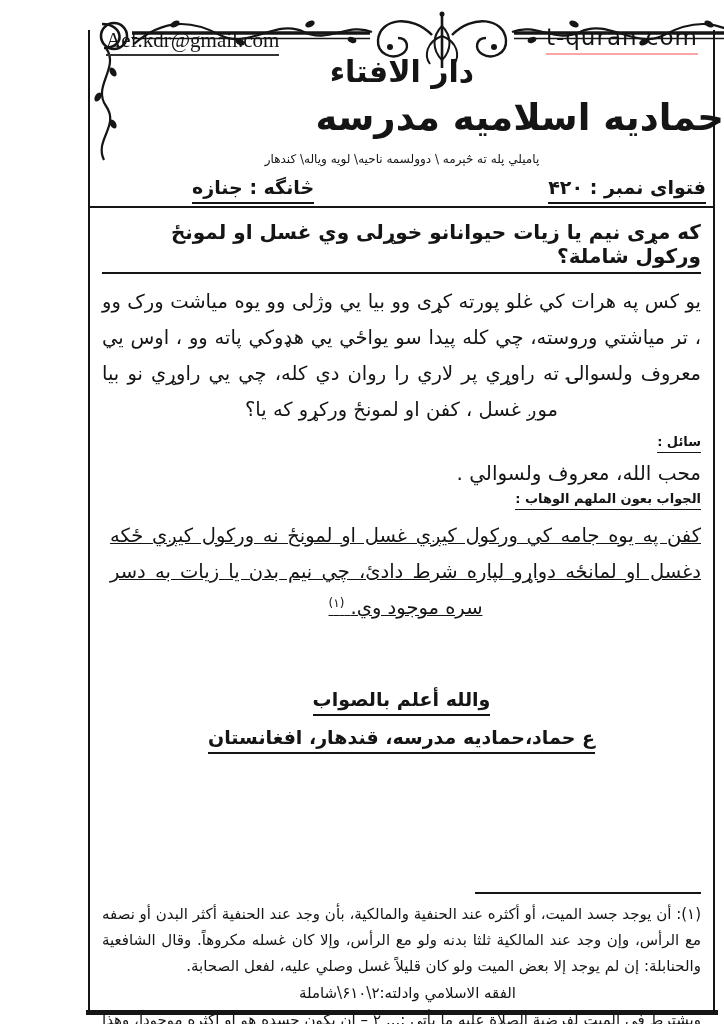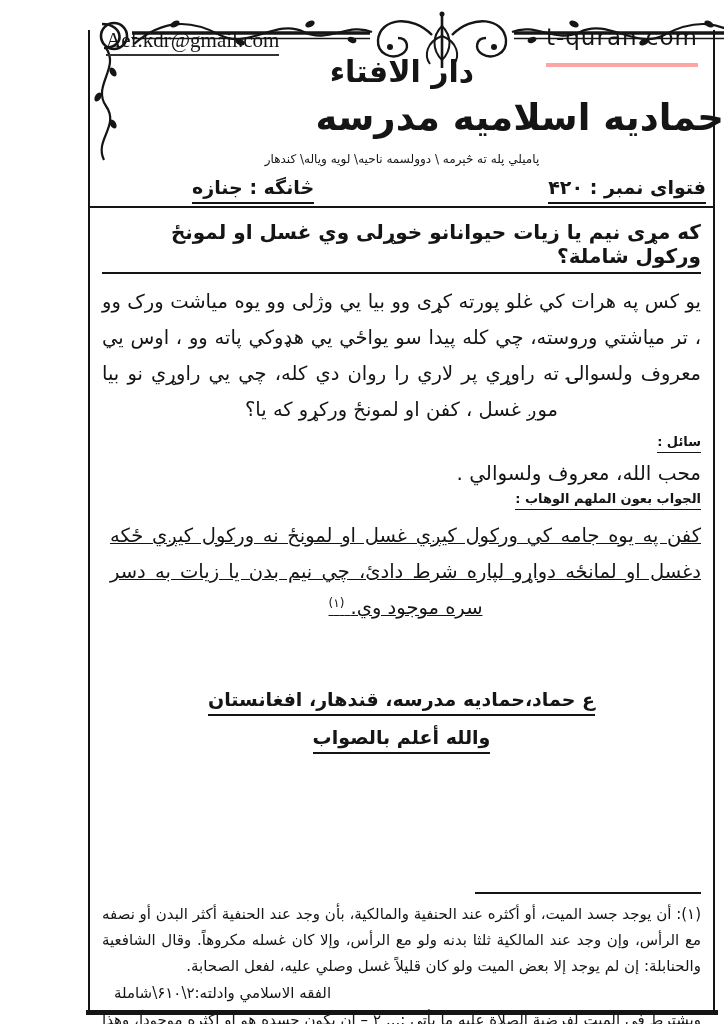--- a/index.html
+++ b/index.html
@@ -24,21 +24,21 @@
   .top-ornament{position:absolute;top:2px;left:0;width:724px;height:170px;pointer-events:none;}
   
   .email{
     position:absolute;top:28px;left:26px;direction:ltr;
     font-family:"Liberation Serif",serif;font-size:21px;color:#151515;
     text-decoration:none;border-bottom:2px solid #333;padding-bottom:1px;
   }
   .website{
     position:absolute;top:24px;right:26px;direction:ltr;
     font-family:"DejaVu Sans",sans-serif;font-size:23px;letter-spacing:1px;color:#151515;
-    text-decoration:none;border-bottom:4px solid #fca5a5;padding-bottom:13px;
+    text-decoration:none;border-bottom:2px solid #fca5a5;padding-bottom:3px;
   }
   .org-title{
     position:absolute;top:54px;left:0;right:0;text-align:center;
     font-size:30px;font-weight:bold;
   }
   .madrasa-name{
     position:absolute;top:96px;left:2px;right:0;text-align:right;
     font-size:37px;font-weight:bold;
   }
   .address{
@@ -74,21 +74,21 @@
   .answer sup{font-size:12px;}
   .closing{margin-top:62px;text-align:center;font-weight:bold;font-size:19px;}
   .closing div{margin-bottom:10px;}
   .closing .u{display:inline-block;border-bottom:2px solid #151515;padding-bottom:4px;}
   
   .fn-sep{
     margin-top:138px;width:226px;height:0;border-top:2px solid #151515;
   }
   .footnotes{margin-top:8px;font-size:15px;line-height:1.72;}
   .fn-just{text-align:justify;text-align-last:right;margin:0 0 1px 0;}
-  .fn-right{text-align:left;margin:0 0 1px 12px;}
+  .fn-right{text-align:center;margin:0 0 1px 12px;}
 </style>
 </head>
 <body>
 
 <div class="page">
 
   <svg class="top-ornament" viewBox="0 0 724 170" aria-hidden="true">
     <g stroke="#151515" fill="none">
       <line x1="52" y1="31" x2="290" y2="31" stroke-width="3.5"></line>
       <line x1="52" y1="36.5" x2="290" y2="36.5" stroke-width="1.3"></line>
@@ -164,22 +164,22 @@
 
     <div class="questioner">محب الله، معروف ولسوالي .</div>
 
     <div class="inline-label">
       <span class="u">الجواب بعون الملهم الوهاب :</span>
     </div>
 
     <p class="answer"><span>کفن په یوه جامه کي ورکول کیږي غسل او لمونځ نه ورکول کیږي ځکه دغسل او لمانځه دواړو لپاره شرط دادئ، چي نیم بدن یا زیات به دسر سره موجود وي.</span> <sup>(۱)</sup></p>
 
     <div class="closing">
+      <div><span class="u">والله أعلم بالصواب</span></div>
       <div><span class="u">ع حماد،حماديه مدرسه، قندهار، افغانستان</span></div>
-      <div><span class="u">والله أعلم بالصواب</span></div>
     </div>
 
     <div class="fn-sep"></div>
 
     <div class="footnotes">
       <p class="fn-just">(۱): أن يوجد جسد الميت، أو أكثره عند الحنفية والمالكية، بأن وجد عند الحنفية أكثر البدن أو نصفه مع الرأس، وإن وجد عند المالكية ثلثا بدنه ولو مع الرأس، وإلا كان غسله مكروهاً. وقال الشافعية والحنابلة: إن لم يوجد إلا بعض الميت ولو كان قليلاً غسل وصلي عليه، لفعل الصحابة.</p>
       <p class="fn-right">الفقه الاسلامي وادلته:۲\۶۱۰\شاملة</p>
       <p class="fn-just">ويشترط في الميت لفرضية الصلاة عليه ما يأتي :... ۲ – أن يكون جسده هو أو أكثره موجوداً، وهذا شرط عند الحنفية والمالكية. فلا يصلى على عضو.</p>
       <p class="fn-right">الفقه الاسلامي وادلته:۲\۶۴۲\شاملة</p>
 

